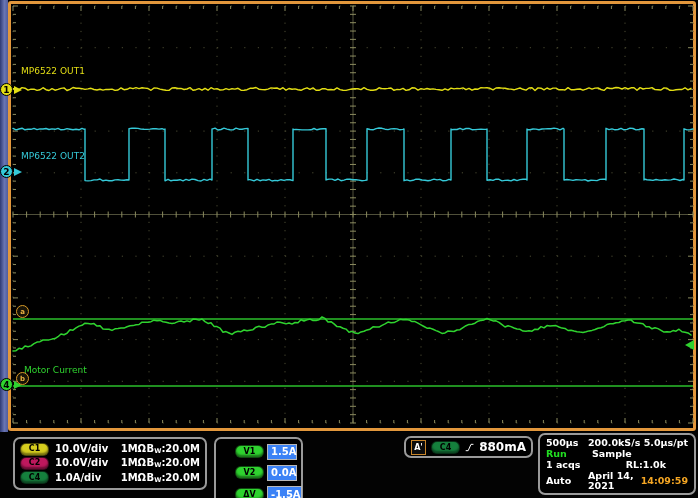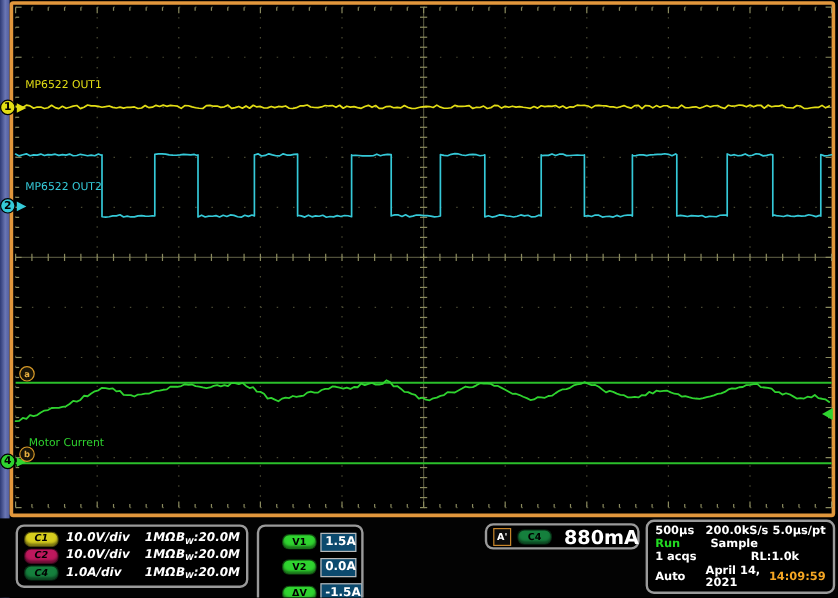--- a/index.html
+++ b/index.html
@@ -31,42 +31,42 @@
 
   .trig-arrow{position:absolute;width:0;height:0;border-top:5px solid transparent;
               border-bottom:5px solid transparent;border-right:9px solid #2fd32f;z-index:5;}
 
   
   .bottom-panel{position:absolute;left:0;top:432px;width:698px;height:66px;background:#030303;}
   .box{position:absolute;border:2px solid #9a9a9a;border-radius:7px;background:#000;box-sizing:border-box;}
 
   .channels-box{left:13px;top:5px;width:194px;height:53px;padding:3px 5px;
                 display:flex;flex-direction:column;justify-content:space-around;}
-  .ch-row{display:flex;align-items:center;font-size:10px;font-weight:700;color:#fff;line-height:1;font-style:italic;}
+  .ch-row{display:flex;align-items:center;font-size:10px;font-weight:700;color:#fff;line-height:1;}
   .badge{width:27px;height:11px;border-radius:6px;color:#000;font-size:8px;font-weight:700;
          display:flex;align-items:center;justify-content:center;flex:none;
          border:1px solid rgba(0,0,0,.65);box-shadow:inset 0 -2px 2px rgba(0,0,0,.45);}
   .badge.c1{background:#d6cd1e}.badge.c2{background:#be185d}.badge.c4{background:#15803d}
   .badge.vb{background:#2fd32f}
   .ch-row .scale{width:64px;margin-left:6px;}
   .ch-row .imp{width:26px;margin-left:2px;}
   .ch-row .bw{display:flex;align-items:flex-start;}
   .ch-row .bw sub{font-size:6.5px;position:relative;top:4px;}
 
   .cursor-box{left:214px;top:5px;width:89px;height:72px;padding:2px 19px;
               display:flex;flex-direction:column;justify-content:space-around;}
   .cur-row{display:flex;align-items:center;gap:3px;}
   .cur-val{flex:1;border:1px solid #b8b8b8;height:14px;display:flex;align-items:center;
-           font-size:10px;font-weight:700;color:#fff;padding-left:3px;background:#0c4a6e;}
+           font-size:10px;font-weight:700;color:#fff;padding-left:3px;background:#3b82f6;}
 
   .trigger-box{left:404px;top:4px;width:129px;height:22px;display:flex;align-items:center;
                gap:5px;padding:0 5px;}
   .a-badge{width:13px;height:13px;border:1px solid #c8852a;background:#0c0c0c;color:#fff;
            font-size:8px;font-weight:700;display:flex;align-items:center;justify-content:center;flex:none;}
-  .trig-level{font-size:16px;font-weight:700;color:#fff;}
+  .trig-level{font-size:12px;font-weight:700;color:#fff;}
 
   .timebase-box{left:538px;top:1px;width:158px;height:62px;padding:3px 6px;
                 display:flex;flex-direction:column;justify-content:space-between;
                 font-size:9.5px;font-weight:700;color:#fff;}
   .tb-row{display:flex;align-items:center;line-height:1;}
   .tb-w40{width:42px;flex:none;}
   .tb-right{margin-left:auto;}
   .run{color:#22dd22;}
   .clock{color:#f5a623;}
 </style>

